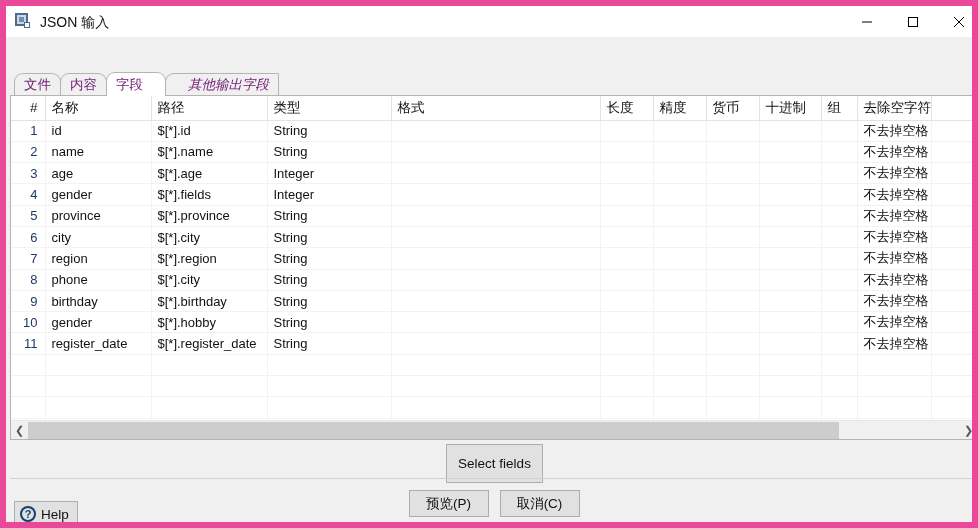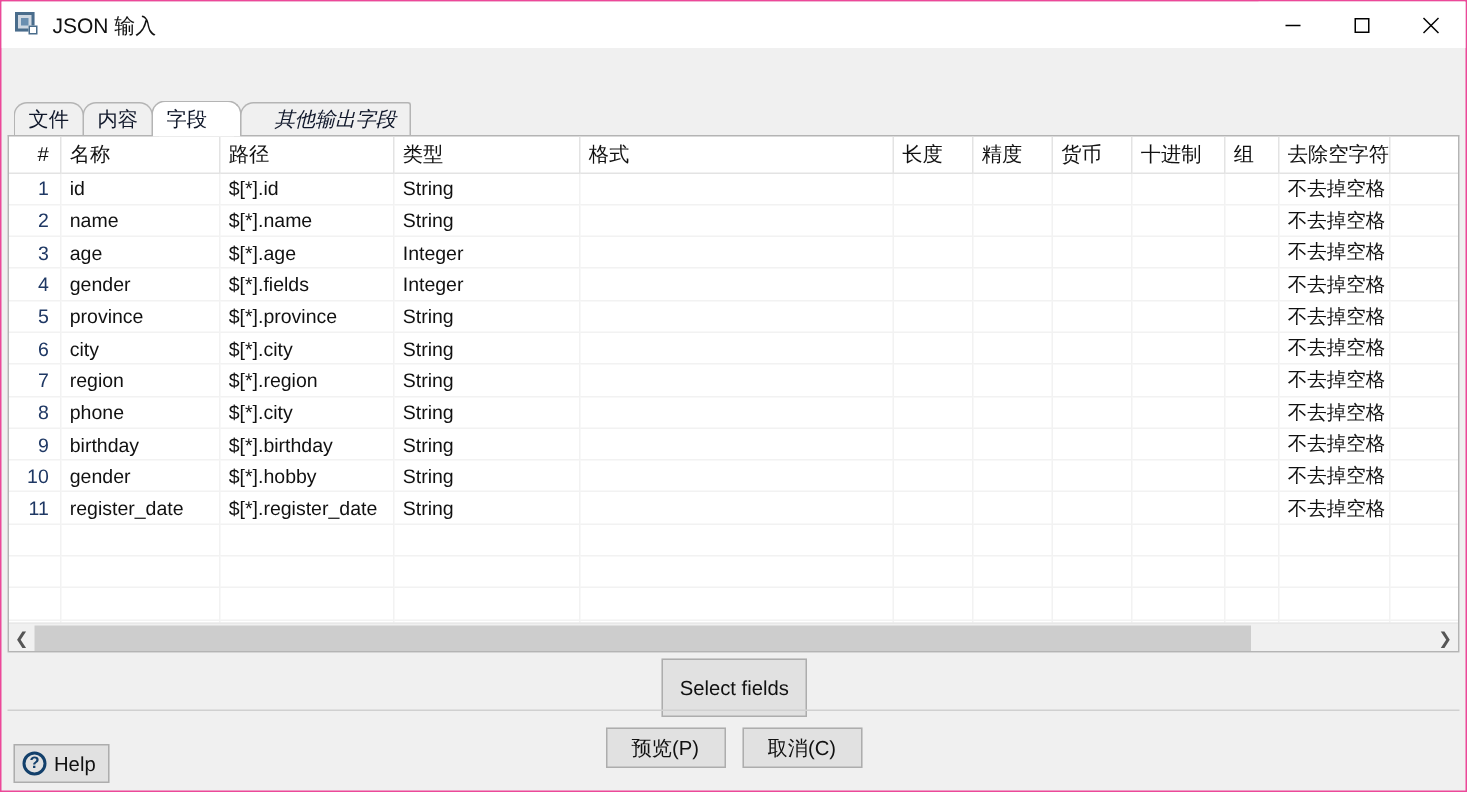--- a/index.html
+++ b/index.html
@@ -9,21 +9,21 @@
     overflow: hidden;
     background: #ffffff;
     font-family: "Liberation Sans", "DejaVu Sans", sans-serif;
   }
 
   #app {
     position: relative;
     width: 978px;
     height: 528px;
     background: #f0f0f0;
-    border: 1px solid #ec4899;
+    border: 6px solid #ec4899;
     overflow: hidden;
   }
 
   
   .titlebar {
     position: absolute; left: 0; top: 0;
     width: 976px; height: 31px;
     background: #ffffff;
     display: flex; align-items: center;
   }
@@ -119,21 +119,21 @@
   .tabs {
     position: absolute; left: 4px; bottom: 0;
     display: flex; align-items: flex-end;
   }
   .tab {
     position: relative;
     height: 23px;
     padding: 0 9px 0 9px;
     display: flex; align-items: center;
     font-size: 13.5px;
-    color: #0f172a;
+    color: #701a75;
     background: #f0f0f0;
     border: 1px solid #b4b4b4;
     border-bottom: none;
     border-top-left-radius: 9px;
     border-top-right-radius: 9px;
     margin-right: -1px;
     white-space: nowrap;
   }
   .tab.selected {
     background: #ffffff;

